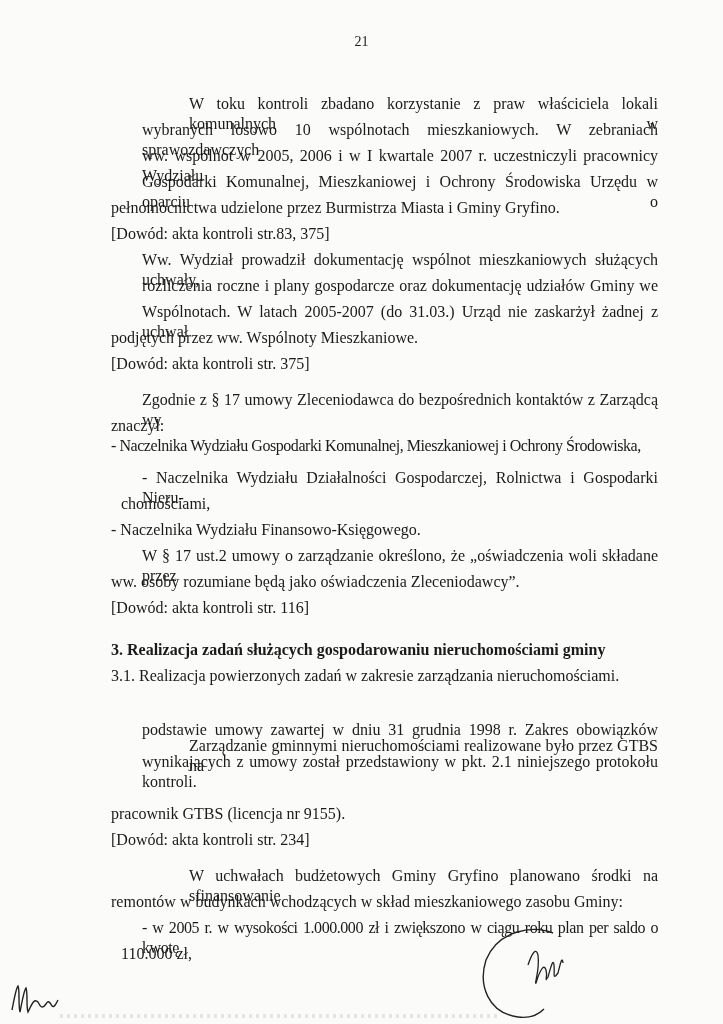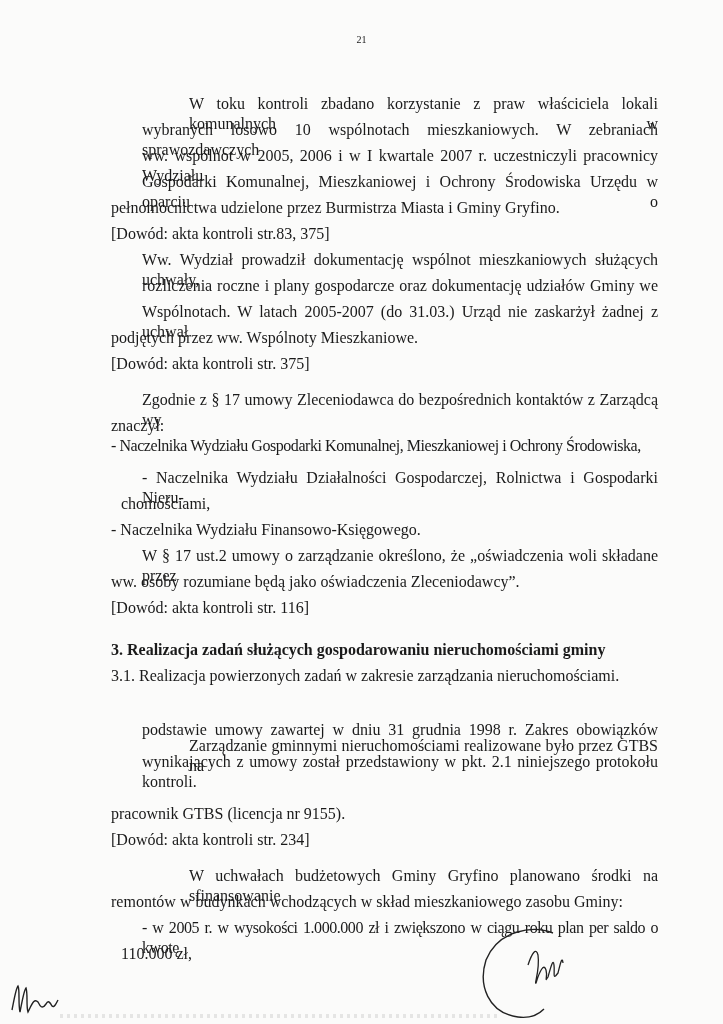--- a/index.html
+++ b/index.html
@@ -4,21 +4,21 @@
 <style>
   html, body { margin: 0; padding: 0; }
   body {
     width: 723px; height: 1024px; overflow: hidden;
     background: #fbfbfa;
     font-family: "Liberation Serif", "DejaVu Serif", serif;
     color: #1a1a1a;
     position: relative;
   }
   .page { position: absolute; left: 0; top: 0; width: 723px; height: 1024px; }
-  .pgnum { position: absolute; top: 34px; left: 0; width: 723px; text-align: center; font-size: 10px; }
+  .pgnum { position: absolute; top: 34px; left: 0; width: 723px; text-align: center; font-size: 14px; }
   .ln { position: absolute; left: 111px; width: 516px; font-size: 16px; line-height: 20px; white-space: nowrap; }
   .just { text-align: justify; text-align-last: justify; white-space: normal; margin-left: 31px; }
   .ind { padding-left: 47px; width: 469px; }
   .right { text-align: left; }
   .cond { letter-spacing: -0.45px; }
   .bold { font-weight: bold; }
   .hang { left: 121px; width: 506px; }
   .sig-circle { position: absolute; left: 478px; top: 925px; }
   .sig-left { position: absolute; left: 8px; top: 980px; }
   .noise { position: absolute; left: 60px; top: 1014px; width: 440px; height: 4px; opacity: .12;

